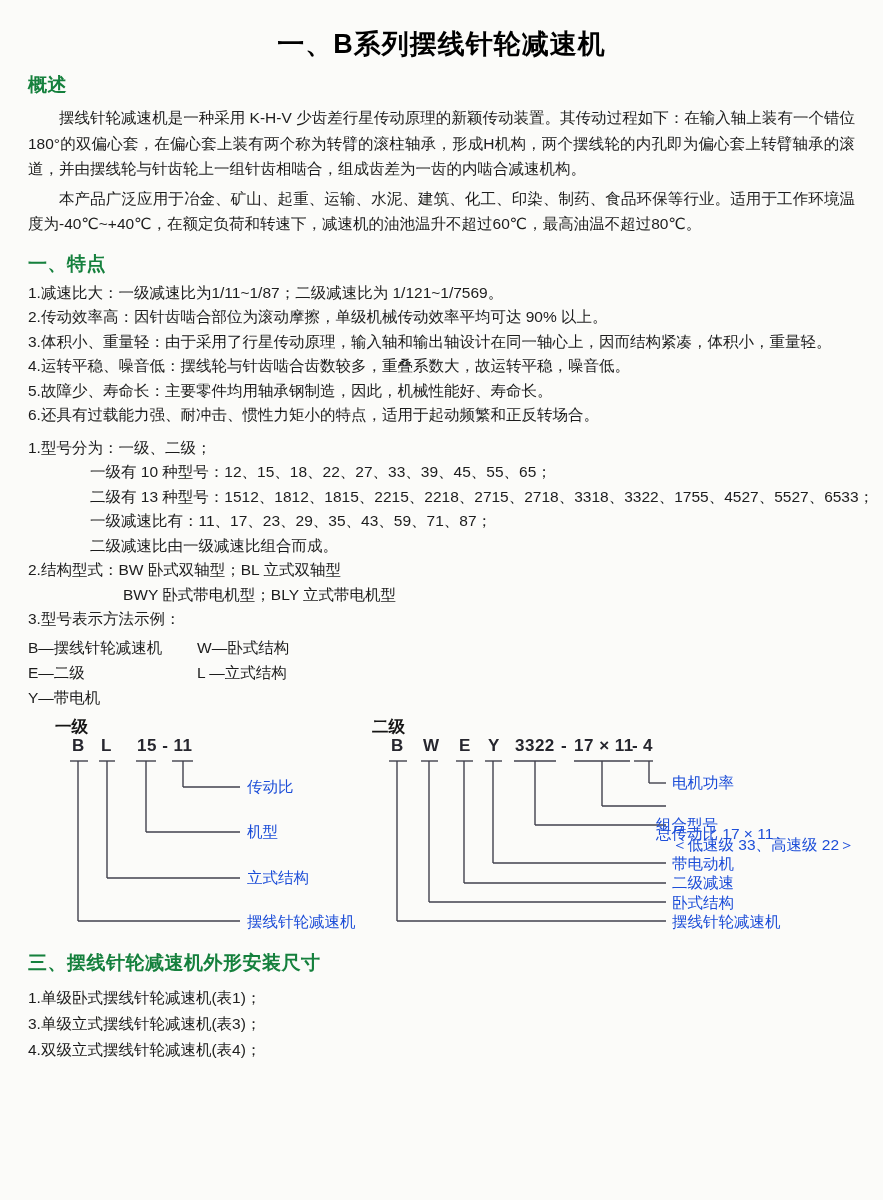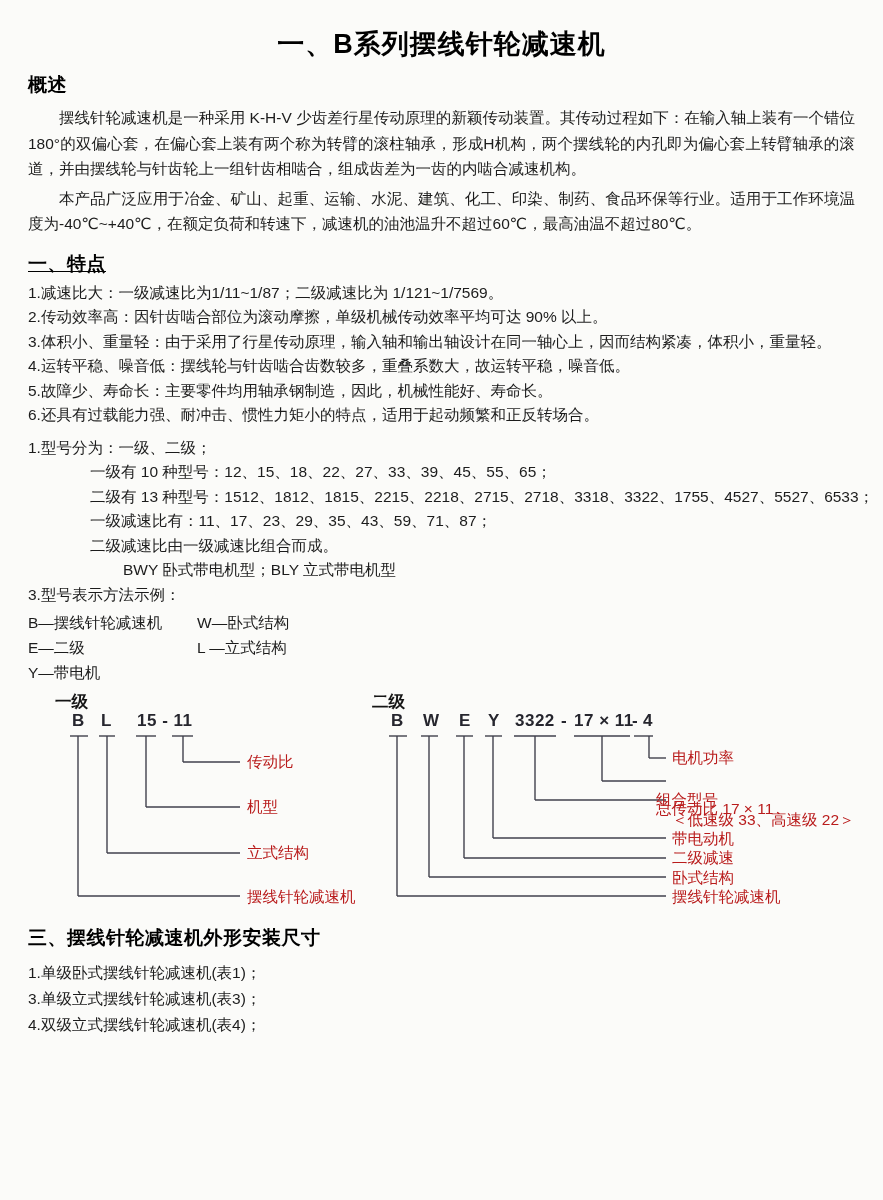--- a/index.html
+++ b/index.html
@@ -16,36 +16,36 @@
     text-align:center;
     font-size:27px;
     font-weight:bold;
     color:#000;
     letter-spacing:1px;
     margin:26px 0 0 0;
   }
   .sec-h{
     font-size:19px;
     font-weight:bold;
-    color:#000000;
+    color:#15803d;
     margin:0;
     letter-spacing:0.5px;
   }
   .h-overview{margin-top:10px;}
   .para{
     font-size:15.5px;
     line-height:25.5px;
     text-indent:2em;
     text-align:justify;
     margin:0;
     color:#1c1c1c;
   }
   .para-1{margin-top:7px;}
   .para-2{margin-top:4px;}
-  .h-features{margin-top:14px;text-decoration:underline;}
+  .h-features{margin-top:14px;}
   .line{
     font-size:15.5px;
     line-height:24.5px;
     margin:0;
     white-space:nowrap;
     color:#1c1c1c;
   }
   .feat-list{margin-top:4px;}
   .h-models{margin-top:20px;}
   .m-item1{margin-top:8px;}
@@ -59,21 +59,21 @@
   .diagrams{
     position:relative;
     width:865px;
     height:230px;
     margin:0 0 0 -28px; 
   }
   .diagrams svg{position:absolute;left:0;top:0;}
   .d-abs{position:absolute;white-space:nowrap;}
   .stage-label{font-size:16.5px;font-weight:600;color:#141414;}
   .code{font-size:17px;font-weight:600;color:#26262e;letter-spacing:0.5px;}
-  .d-label{font-size:15.5px;font-weight:500;color:#b91c1c;height:18px;line-height:18px;}
+  .d-label{font-size:15.5px;font-weight:500;color:#1d4ed8;height:18px;line-height:18px;}
   .h-dims{margin-top:10px;}
   .dim-list{margin-top:9px;}
   .dim-item{line-height:26px;}
 </style>
 </head>
 <body>
 
 <div class="page">
 
   <h1 class="title">一、B系列摆线针轮减速机</h1>
@@ -95,20 +95,21 @@
       <p class="line">6.还具有过载能力强、耐冲击、惯性力矩小的特点，适用于起动频繁和正反转场合。</p>
     </div>
   </section>
 
   <section>
     <p class="line m-item1">1.型号分为：一级、二级；</p>
     <p class="line sub">一级有 10 种型号：12、15、18、22、27、33、39、45、55、65；</p>
     <p class="line sub">二级有 13 种型号：1512、1812、1815、2215、2218、2715、2718、3318、3322、1755、4527、5527、6533；</p>
     <p class="line sub">一级减速比有：11、17、23、29、35、43、59、71、87；</p>
     <p class="line sub">二级减速比由一级减速比组合而成。</p>
+    <p class="line">2.结构型式：BW 卧式双轴型；BL 立式双轴型</p>
     <p class="line sub2">BWY 卧式带电机型；BLY 立式带电机型</p>
     <p class="line">3.型号表示方法示例：</p>
     <div class="legend">
       <div class="leg-row">
         <span class="leg-left">B—摆线针轮减速机</span>
         <span class="leg-right">W—卧式结构</span>
       </div>
       <div class="leg-row">
         <span class="leg-left">E—二级</span>
         <span class="leg-right">L —立式结构</span>

